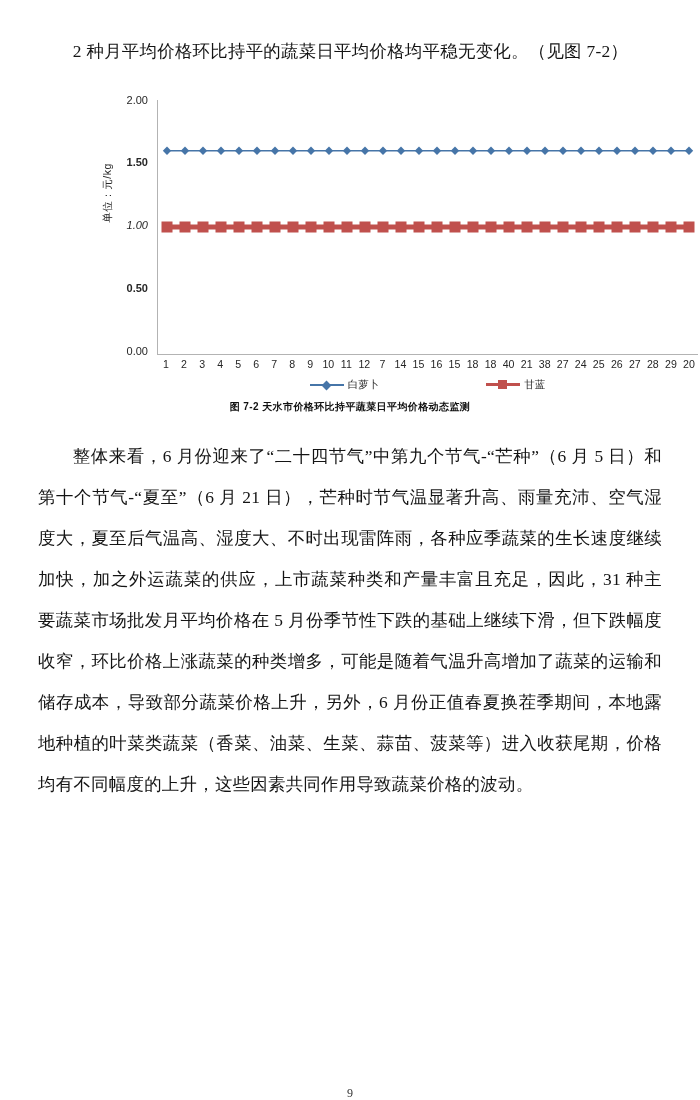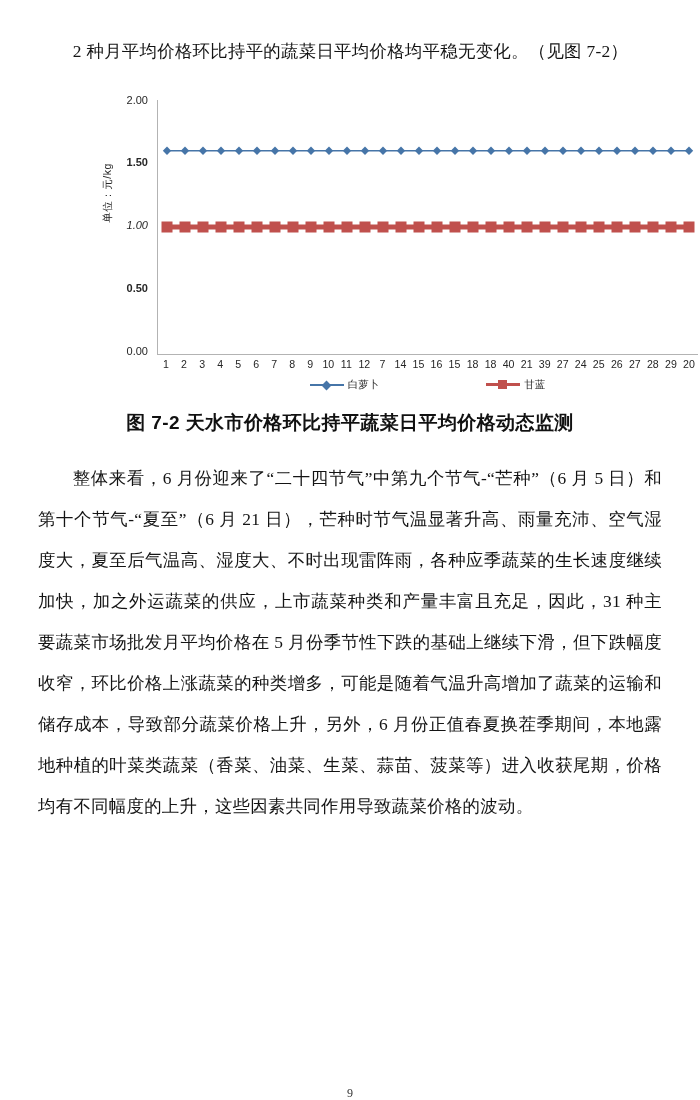--- a/index.html
+++ b/index.html
@@ -137,23 +137,23 @@
     width: 7px;
     height: 7px;
   }
   .mark-diamond { transform: rotate(45deg); }
 
   
   .caption {
     text-align: center;
     font-family: "Liberation Sans", "DejaVu Sans", sans-serif;
     font-weight: bold;
-    font-size: 19px;
+    font-size: 10px;
     color: #111111;
-    margin-top: 20px;
+    margin-top: 10px;
     letter-spacing: 0.4px;
   }
 
   
   .footer {
     position: absolute;
     left: 0;
     bottom: 16px;
     width: 700px;
     text-align: center;
@@ -264,21 +264,21 @@
           <span>12</span>
           <span>7</span>
           <span>14</span>
           <span>15</span>
           <span>16</span>
           <span>15</span>
           <span>18</span>
           <span>18</span>
           <span>40</span>
           <span>21</span>
-          <span>39</span>
+          <span>38</span>
           <span>27</span>
           <span>24</span>
           <span>25</span>
           <span>26</span>
           <span>27</span>
           <span>28</span>
           <span>29</span>
           <span>20</span>
         </div>
 

